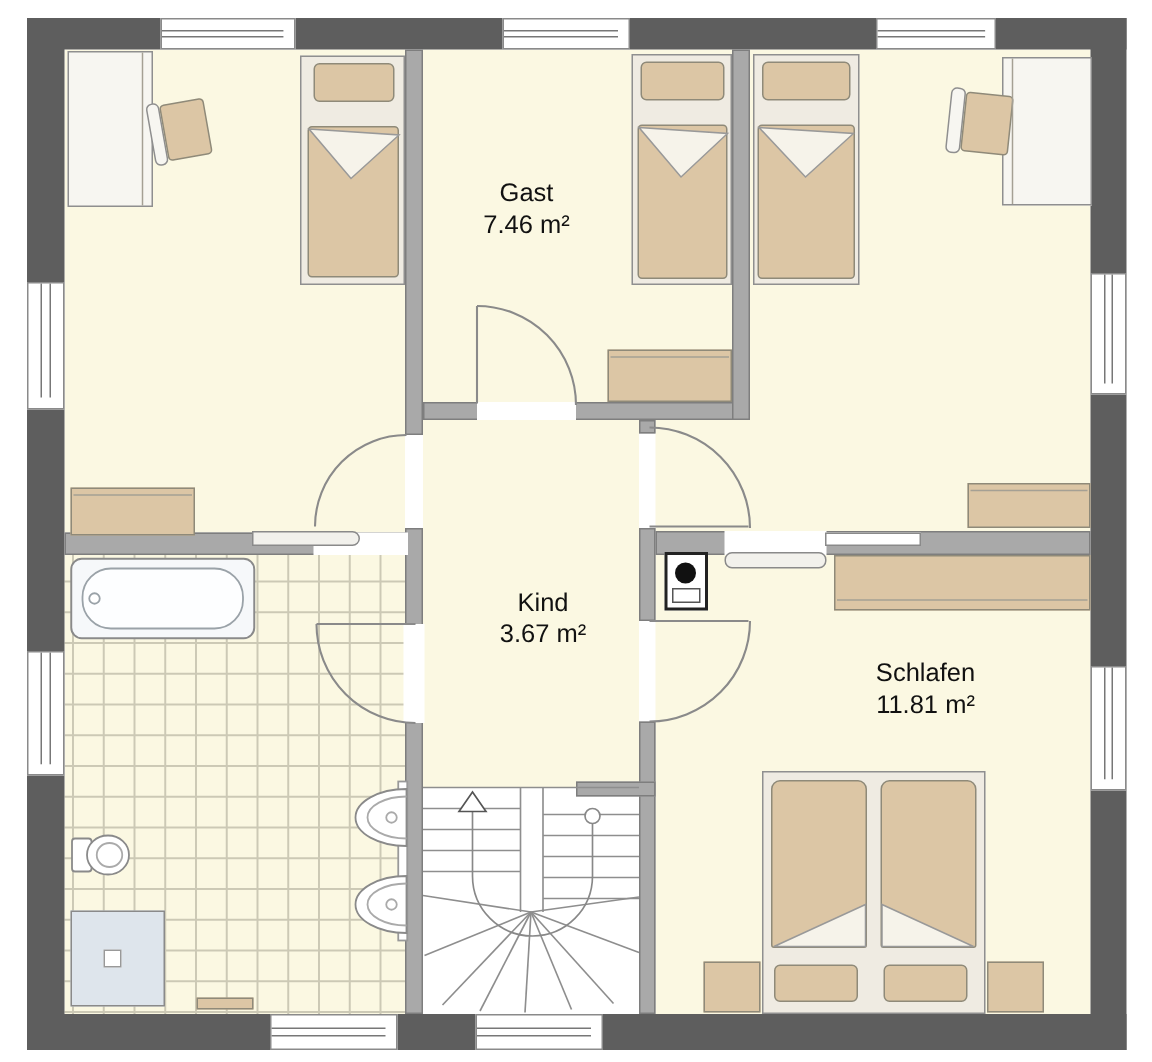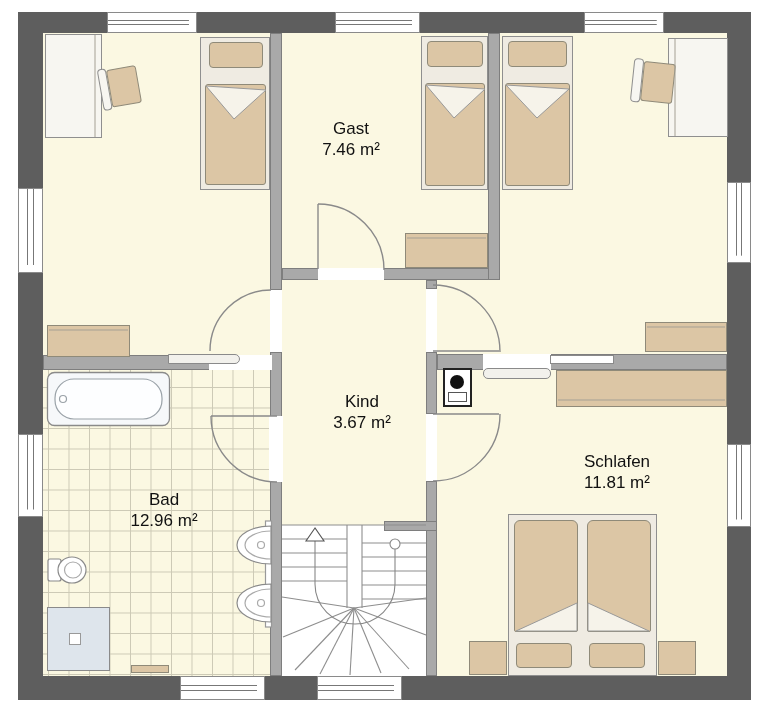--- a/index.html
+++ b/index.html
@@ -203,22 +203,18 @@
   </svg>
 
   <div class="label" style="left:351px;top:118px">
     <div>Gast</div>
     <div>7.46 m²</div>
   </div>
   <div class="label" style="left:362px;top:391px">
     <div>Kind</div>
     <div>3.67 m²</div>
   </div>
-  <div class="label" style="left:164px;top:489px">
-    <div>Bad</div>
-    <div>12.96 m²</div>
-  </div>
-  <div class="label" style="left:617px;top:451px">
+  <div class="label" style="left:617px;top:438px">
     <div>Schlafen</div>
     <div>11.81 m²</div>
   </div>
 
 </div>
 
 </body></html>

